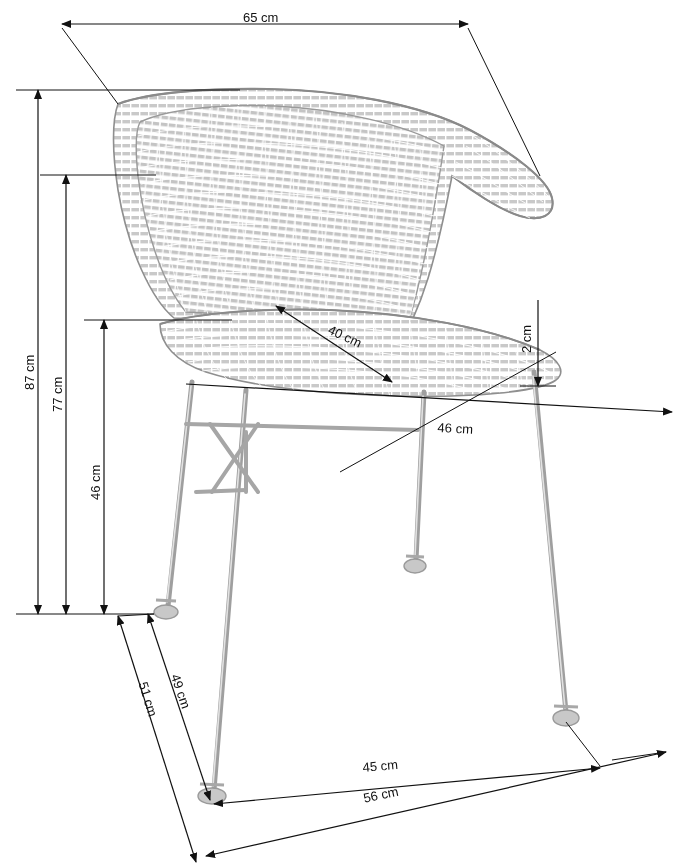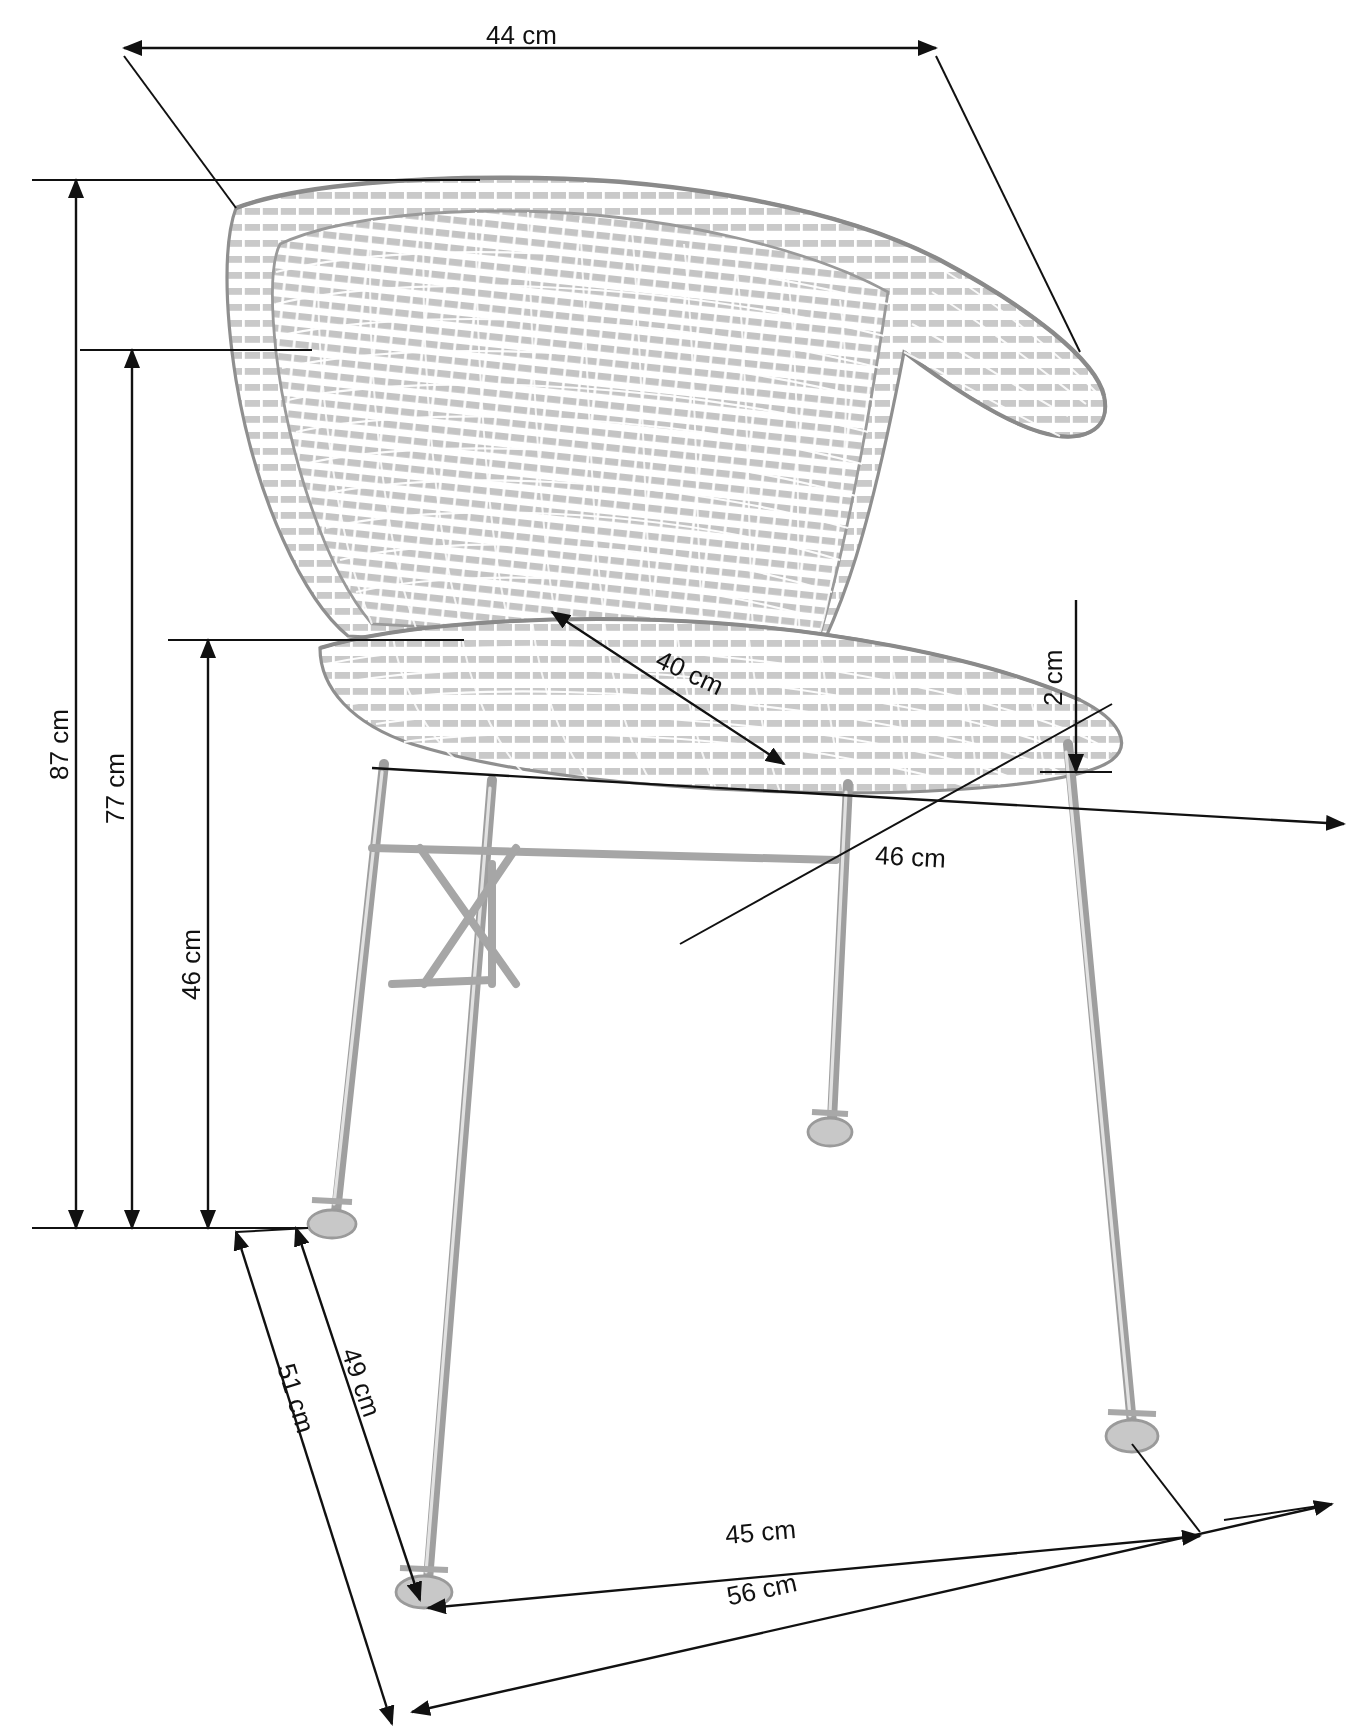--- a/index.html
+++ b/index.html
@@ -226,21 +226,21 @@
       <line x1="118" y1="616" x2="154" y2="614" stroke-width="1"></line>
 
       <line x1="214" y1="804" x2="600" y2="768" marker-start="url(#arrStart)" marker-end="url(#arrEnd)"></line>
       <line x1="566" y1="722" x2="600" y2="766" stroke-width="1"></line>
 
       <line x1="206" y1="856" x2="666" y2="752" marker-start="url(#arrStart)" marker-end="url(#arrEnd)"></line>
       <line x1="612" y1="760" x2="666" y2="752" stroke-width="1"></line>
     </g>
   </svg>
 
-  <div class="dimlabel" style="left:243px; top:10px;">44 cm</div>
+  <div class="dimlabel" style="left:243px; top:10px;">65 cm</div>
 
   <div class="dimlabel rot90" style="left:22px; top:390px;">87 cm</div>
 
   <div class="dimlabel rot90" style="left:50px; top:412px;">77 cm</div>
 
   <div class="dimlabel rot90" style="left:88px; top:500px;">46 cm</div>
 
   <div class="dimlabel" style="left:332px; top:322px; transform:rotate(25deg); transform-origin:left top;">40 cm</div>
 
   <div class="dimlabel rot90" style="left:519px; top:353px;">2 cm</div>

